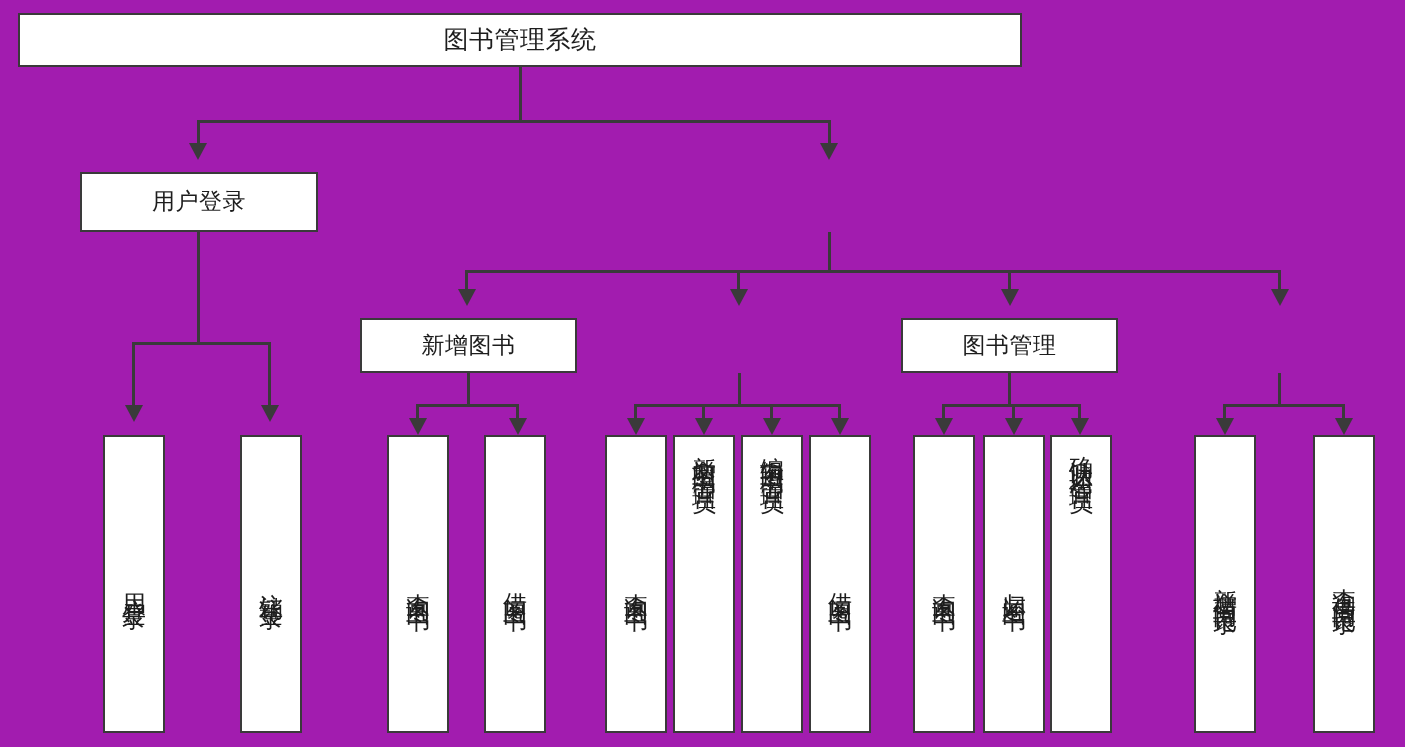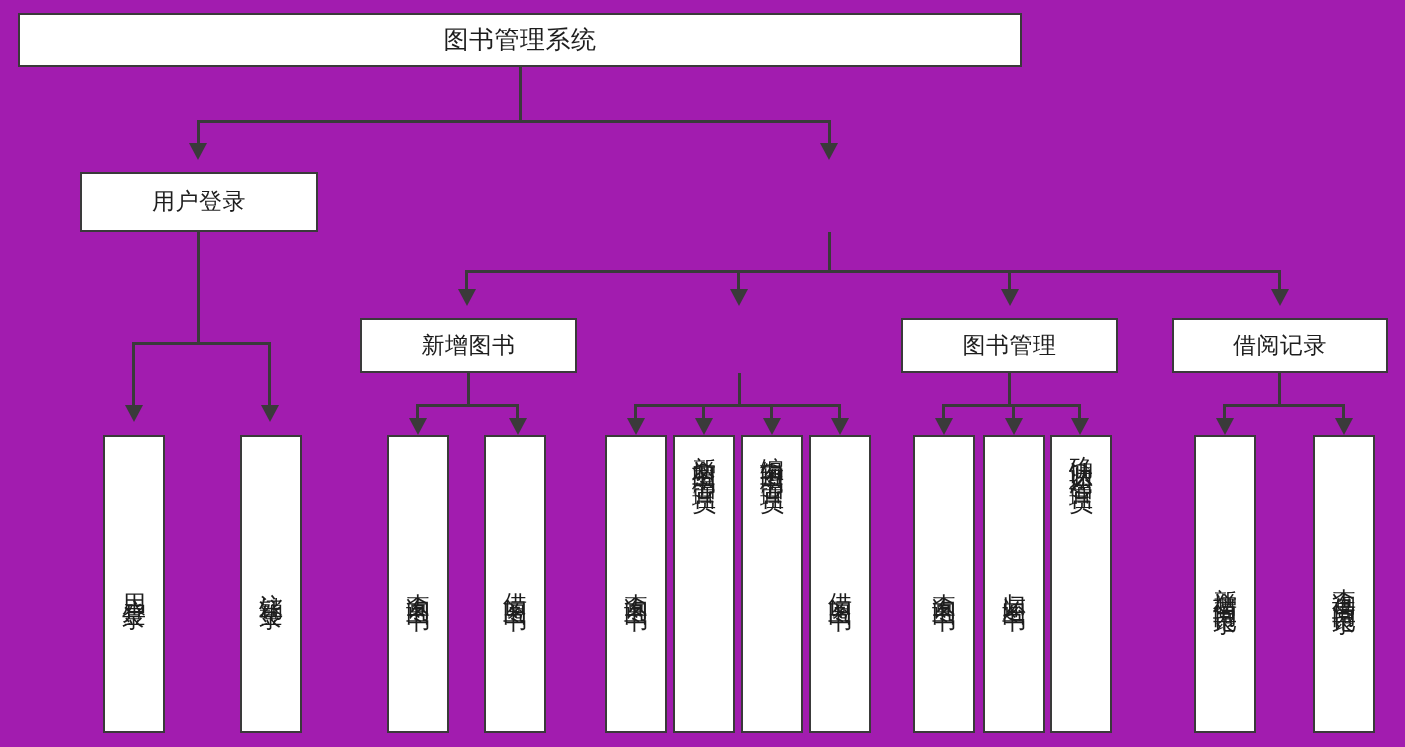--- a/index.html
+++ b/index.html
@@ -126,23 +126,20 @@
   <div class="arrow" style="left:1001px;top:289px;"></div>
 
   <div class="vline" style="left:1278px;top:270px;width:3px;height:22px;"></div>
   <div class="arrow" style="left:1271px;top:289px;"></div>
 
   <div class="node lvl3" style="left:360px;top:318px;width:217px;height:55px;">
     <span class="label">新增图书</span>
   </div>
   <div class="node lvl3" style="left:901px;top:318px;width:217px;height:55px;">
     <span class="label">图书管理</span>
-  </div>
-  <div class="node lvl3" style="left:1172px;top:318px;width:216px;height:55px;">
-    <span class="label">借阅记录</span>
   </div>
 
   <div class="vline" style="left:467px;top:373px;width:3px;height:33px;"></div>
   <div class="hline" style="left:416px;top:404px;width:103px;height:3px;"></div>
   <div class="vline" style="left:416px;top:404px;width:3px;height:18px;"></div>
   <div class="arrow" style="left:409px;top:418px;"></div>
   <div class="vline" style="left:516px;top:404px;width:3px;height:18px;"></div>
   <div class="arrow" style="left:509px;top:418px;"></div>
 
   <div class="vline" style="left:738px;top:373px;width:3px;height:33px;"></div>

